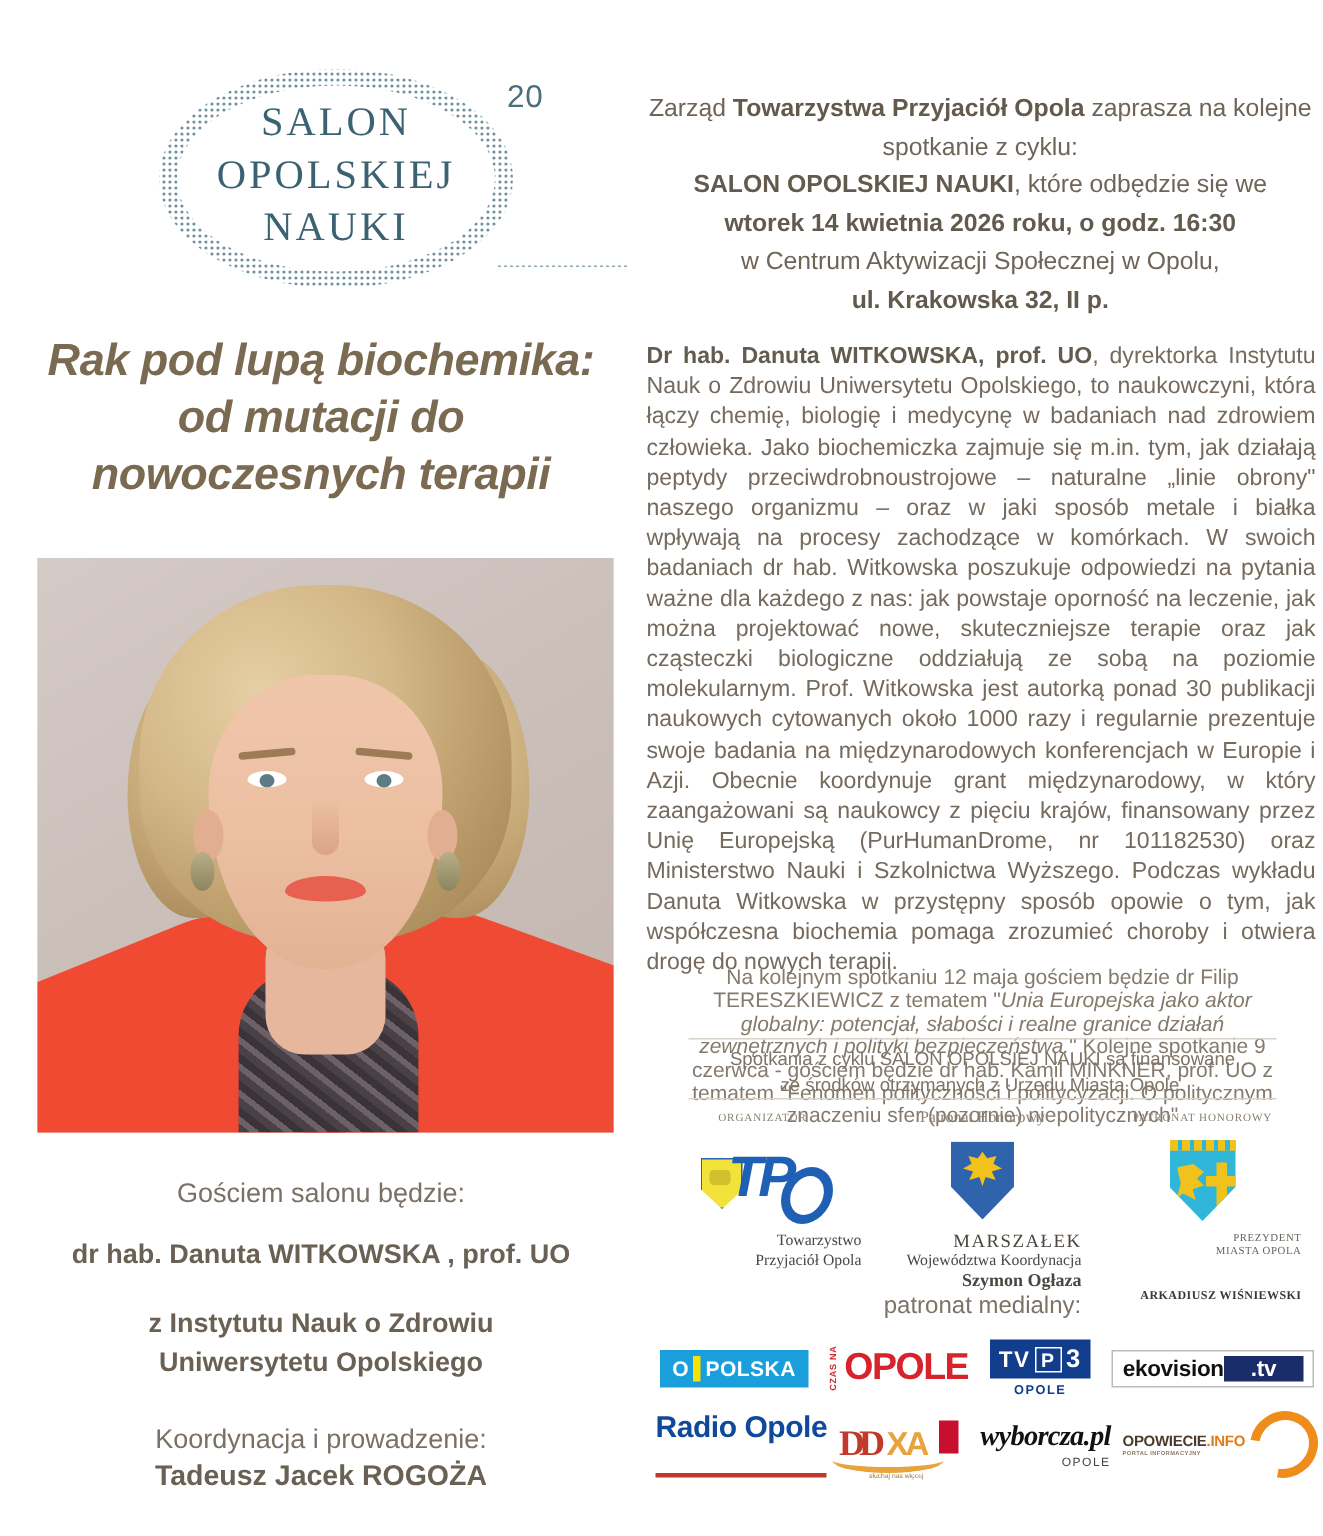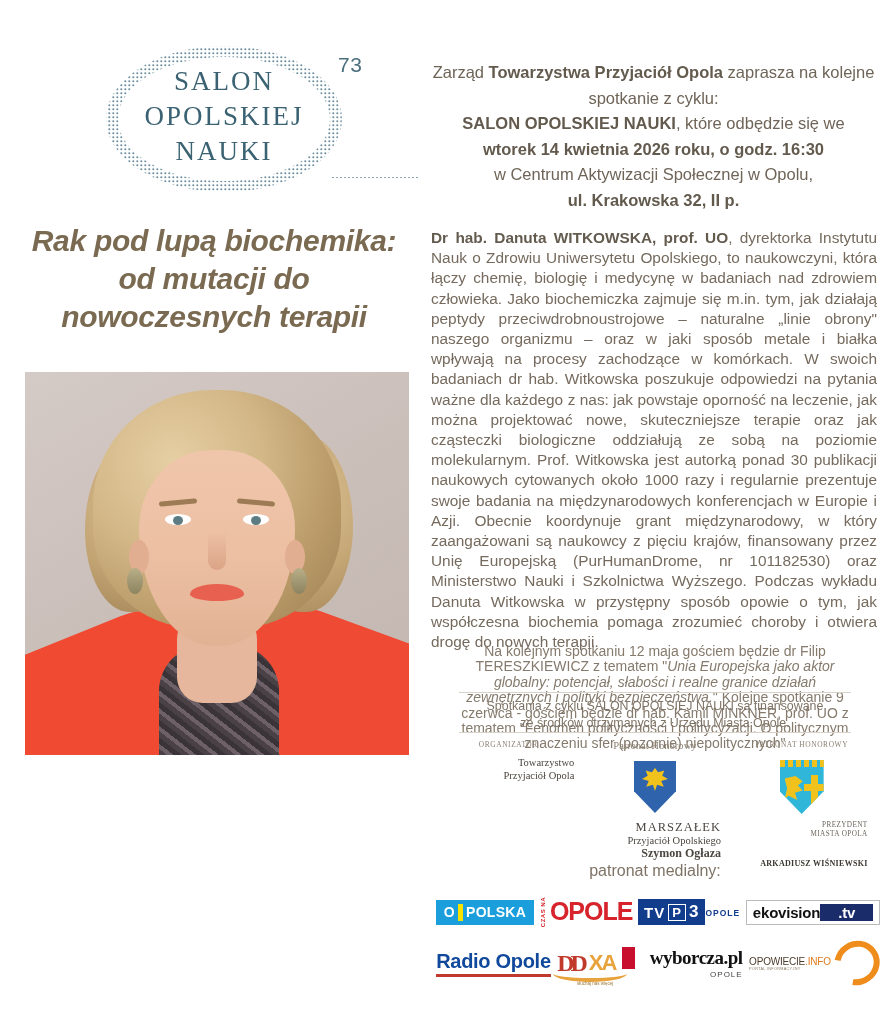--- a/index.html
+++ b/index.html
@@ -429,54 +429,54 @@
   }
   .lg-opolska .bar { display:inline-block; width:5px; height:17px; background:#f6e400; }
 
   .lg-opole { display:flex; align-items:center; gap:3px; }
   .lg-opole .vert {
     writing-mode: vertical-rl; transform: rotate(180deg);
     font-size:6px; font-weight:bold; color:#d6232c; letter-spacing:.5px; line-height:7px;
   }
   .lg-opole .word { font-size:25px; font-weight:bold; color:#d6232c; letter-spacing:-1px; font-family:"Liberation Sans",sans-serif; }
 
-  .lg-tvp { display:flex; flex-direction:row; align-items:center; }
+  .lg-tvp { display:flex; flex-direction:column; align-items:center; }
   .lg-tvp .bx {
     background:#123c8c; color:#fff; font-weight:bold; font-size:15px;
     padding:3px 6px; display:flex; align-items:center; gap:3px; letter-spacing:1px;
   }
   .lg-tvp .inner { border:1.5px solid #fff; padding:0 3px; font-size:13px; letter-spacing:1px;}
   .lg-tvp .three { font-size:17px; }
   .lg-tvp .sub { font-size:8.5px; font-weight:bold; color:#123c8c; margin-top:2px; letter-spacing:1px; }
 
   .lg-eko {
     border:1px solid #bbb; background:#fff; padding:3px 6px;
     font-size:15px; font-weight:bold; color:#111; letter-spacing:-.2px;
   }
   .lg-eko .tv { background:#1b2c6b; color:#fff; padding:0 18px; }
 
-  .lg-radio { font-size:20px; font-weight:bold; color:#10499c; border-bottom:3px solid #c0392b; padding-bottom:1px; letter-spacing:-.3px;}
+  .lg-radio { font-size:20px; font-weight:bold; color:#10499c; border-bottom:3px solid #c0392b; padding-bottom:18px; letter-spacing:-.3px;}
 
   .lg-ddx { display:flex; align-items:center; position:relative; }
   .lg-ddx .d1 { font-size:24px; font-weight:bold; color:#c0392b; letter-spacing:-4px; font-family:"Liberation Serif",serif;}
   .lg-ddx .xa { font-size:22px; font-weight:bold; color:#e8a33d; margin-left:5px; letter-spacing:-2px;}
   .lg-ddx .swoosh {
     position:absolute; left:-4px; bottom:-5px; width:74px; height:13px;
     border-bottom:4px solid #e8a33d; border-radius:0 0 60% 60%;
   }
   .lg-ddx .cap { position:absolute; right:2px; bottom:-9px; font-size:4.5px; color:#9a7a3a; }
 
   .lg-wyb { display:flex; flex-direction:column; align-items:flex-end; }
-  .lg-wyb .main { display:flex; align-items:center; gap:15px; }
+  .lg-wyb .main { display:flex; align-items:center; gap:15px;font-style:italic; }
   .lg-wyb .sq { width:13px; height:22px; background:#c8102e; }
   .lg-wyb .txt { font-family:"Liberation Serif",serif; font-weight:bold; font-size:19px; color:#111; letter-spacing:-.5px;}
   .lg-wyb .sub { font-size:8px; color:#444; letter-spacing:1px; margin-top:1px; }
 
   .lg-opowiecie { position:relative; display:flex; align-items:center; }
-  .lg-opowiecie .t { font-size:10px; font-weight:normal; color:#4a3b2a; letter-spacing:-.2px; }
+  .lg-opowiecie .t { font-size:10px; font-weight:bold; color:#4a3b2a; letter-spacing:-.2px; }
   .lg-opowiecie .t .info { color:#e07b1e; }
   .lg-opowiecie .t2 { font-size:3.8px; color:#8a7a63; letter-spacing:.3px; display:block; }
   .lg-opowiecie .ring {
     width:34px; height:32px; border:6px solid #ee8c1c; border-radius:50%;
     margin-left:3px; border-left-color:transparent; transform:rotate(-35deg);
   }
 </style>
 </head>
 <body>
 
@@ -497,21 +497,21 @@
         </defs>
         <rect width="240" height="150" fill="url(#dotpat)" mask="url(#ringmask)"></rect>
       </svg>
       <div class="brand-text">
         <div>SALON</div>
         <div>OPOLSKIEJ</div>
         <div>NAUKI</div>
       </div>
     </div>
 
-    <div class="edition-no">73</div>
+    <div class="edition-no">20</div>
     <div class="dotted-rule"></div>
 
     <div class="lecture-title">
       <span class="ln2">Rak pod lupą biochemika:</span>
       <span class="ln2">od mutacji do</span>
       <span class="ln2">nowoczesnych terapii</span>
     </div>
 
     <div class="portrait">
       <div class="p-bg"></div>
@@ -530,20 +530,30 @@
       <div class="p-brow l"></div>
       <div class="p-brow r"></div>
       <div class="p-eye l"></div>
       <div class="p-eye r"></div>
       <div class="p-iris l"></div>
       <div class="p-iris r"></div>
       <div class="p-nose"></div>
       <div class="p-lips"></div>
     </div>
 
+    <div class="guest-block">
+      <div class="guest-lead">Gościem salonu będzie:</div>
+      <div class="guest-name">dr hab. Danuta WITKOWSKA , prof. UO</div>
+      <div class="guest-affil">
+        <div>z Instytutu Nauk o Zdrowiu</div>
+        <div>Uniwersytetu Opolskiego</div>
+      </div>
+      <div class="coord-lead">Koordynacja i prowadzenie:</div>
+      <div class="coord-name">Tadeusz Jacek ROGOŻA</div>
+    </div>
   </div>
 
   <div class="right-col">
 
     <div class="invite">
       <span>Zarząd </span><b>Towarzystwa Przyjaciół Opola</b><span> zaprasza na kolejne spotkanie z cyklu:</span><br>
       <b>SALON OPOLSKIEJ NAUKI</b><span>, które odbędzie się we </span><br>
       <b>wtorek 14 kwietnia 2026 roku, o godz. 16:30</b><br>
       <span>w Centrum Aktywizacji Społecznej w Opolu,</span><br>
       <b>ul. Krakowska 32, II p.</b>
@@ -564,36 +574,43 @@
       <div>Spotkania z cyklu SALON OPOLSIEJ NAUKI są finansowane</div>
       <div>ze środków otrzymanych z Urzędu Miasta Opole.</div>
     </div>
 
     <div class="rule r2"></div>
 
     <div class="patrons">
 
       <div class="patron">
         <div class="patron-kicker">ORGANIZATOR</div>
+        <div class="logo-box">
+          <div class="tpo">
+            <div class="tpo-shield"></div>
+            <div class="tpo-t">TP</div>
+            <div class="tpo-o"></div>
+          </div>
+        </div>
         <div class="patron-cap">
           <div>Towarzystwo</div>
           <div>Przyjaciół Opola</div>
         </div>
       </div>
 
       <div class="patron">
         <div class="patron-kicker big">Patronat Honorowy</div>
         <div class="logo-box">
           <div class="shield-marszalek">
             <div class="eagle"></div>
           </div>
         </div>
         <div class="patron-cap">
           <div class="big">MARSZAŁEK</div>
-          <div>Przyjaciół Opolskiego</div>
+          <div>Województwa Koordynacja</div>
           <div class="bold">Szymon Ogłaza</div>
         </div>
       </div>
 
       <div class="patron">
         <div class="patron-kicker">PATRONAT HONOROWY</div>
         <div class="logo-box">
           <div class="shield-city">
             <div class="city-eagle"></div>
             <div class="city-cross"></div>

